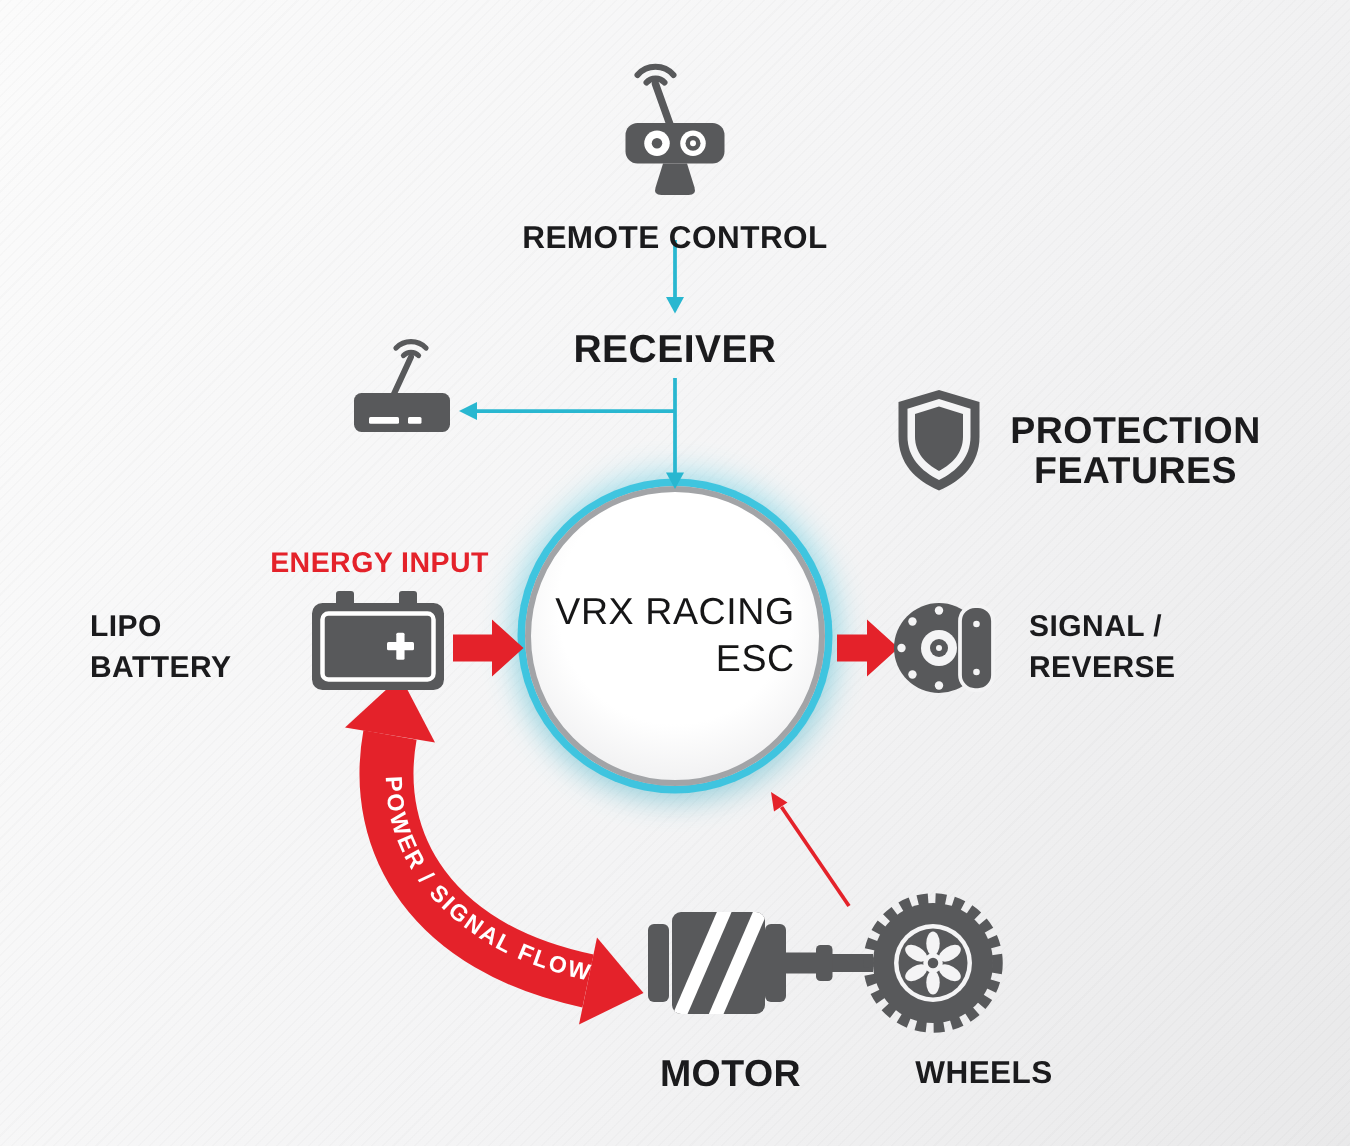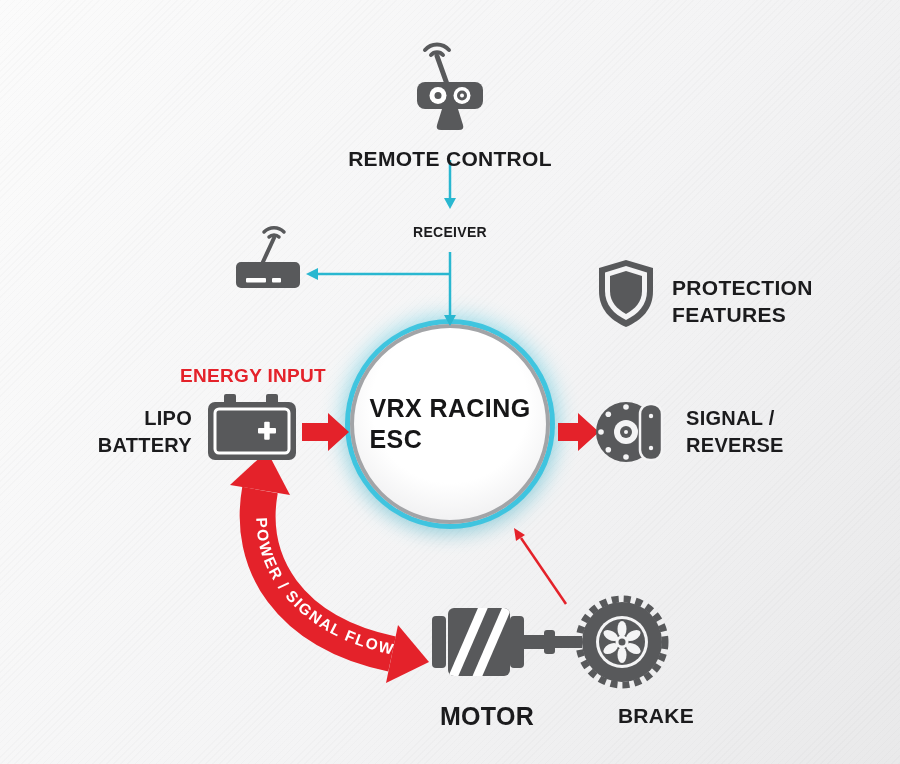--- a/index.html
+++ b/index.html
@@ -8,34 +8,34 @@
     position:relative;width:900px;height:764px;overflow:hidden;
     background:
       repeating-linear-gradient(135deg, rgba(0,0,0,0.016) 0 1px, transparent 1px 5px),
       linear-gradient(120deg,#fbfbfb 0%,#f4f4f5 55%,#e9e9ea 100%);
   }
   .label{
     position:absolute;color:#1b1b1d;font-weight:bold;font-size:20px;
     line-height:26px;letter-spacing:0.3px;white-space:pre-line;
   }
   .center{text-align:center;}
-  .right{text-align:right;}
+  .right{}
   .red-label{color:#e4222a;font-size:19px;}
   .esc-circle{
     position:absolute;left:350px;top:324px;width:200px;height:200px;
     box-sizing:border-box;border-radius:50%;
     background:radial-gradient(circle at 50% 40%, #ffffff 52%, #f2f2f3 76%, #e1e2e4 100%);
     border:4px solid #a2a4a7;
     box-shadow:0 0 0 5px rgba(57,195,222,0.95), 0 0 20px 9px rgba(57,195,222,0.45),
                0 8px 20px rgba(0,0,0,0.10);
     display:flex;align-items:center;justify-content:center;
   }
   .esc-text{
-    font-weight:bold;font-size:25px;line-height:31px;letter-spacing:0.4px;
-    color:#161617;text-align:left;white-space:pre-line;
+    font-weight:normal;font-size:25px;line-height:31px;letter-spacing:0.4px;
+    color:#161617;text-align:right;white-space:pre-line;
   }
   svg.overlay{position:absolute;left:0;top:0;}
 </style>
 </head>
 <body>
 
 <div class="stage">
 
   <div class="esc-circle">
     <div class="esc-text">VRX RACING
@@ -166,30 +166,30 @@
         <ellipse cx="48" cy="35" rx="4.5" ry="8" transform="rotate(240 48 48)"></ellipse>
         <ellipse cx="48" cy="35" rx="4.5" ry="8" transform="rotate(300 48 48)"></ellipse>
       </g>
       <circle cx="48" cy="48" r="6.5" fill="#f4f4f5"></circle>
       <circle cx="48" cy="48" r="3.5" fill="#58595b"></circle>
     </g>
   </svg>
 
   <div class="label center" style="left:300px;top:129px;width:300px;font-size:21px;margin-top:17px;">REMOTE CONTROL</div>
 
-  <div class="label center" style="left:330px;top:219px;width:240px;font-size:14px;">RECEIVER</div>
+  <div class="label center" style="left:330px;top:219px;width:240px;font-size:26px;">RECEIVER</div>
 
-  <div class="label" style="left:672px;top:274px;width:170px;font-size:21px;line-height:27px;">PROTECTION
+  <div class="label" style="left:672px;top:274px;width:170px;font-size:25px;line-height:27px;text-align:center;">PROTECTION
 FEATURES</div>
 
   <div class="label center red-label" style="left:158px;top:363px;width:190px;">ENERGY INPUT</div>
 
   <div class="label right" style="left:60px;top:405px;width:132px;line-height:27px;">LIPO
 BATTERY</div>
 
   <div class="label" style="left:686px;top:405px;width:150px;line-height:27px;">SIGNAL /
 REVERSE</div>
 
   <div class="label center" style="left:417px;top:703px;width:140px;font-size:25px;">MOTOR</div>
 
-  <div class="label center" style="left:586px;top:703px;width:140px;font-size:21px;">BRAKE</div>
+  <div class="label center" style="left:586px;top:703px;width:140px;font-size:21px;">WHEELS</div>
 
 </div>
 
 </body></html>

